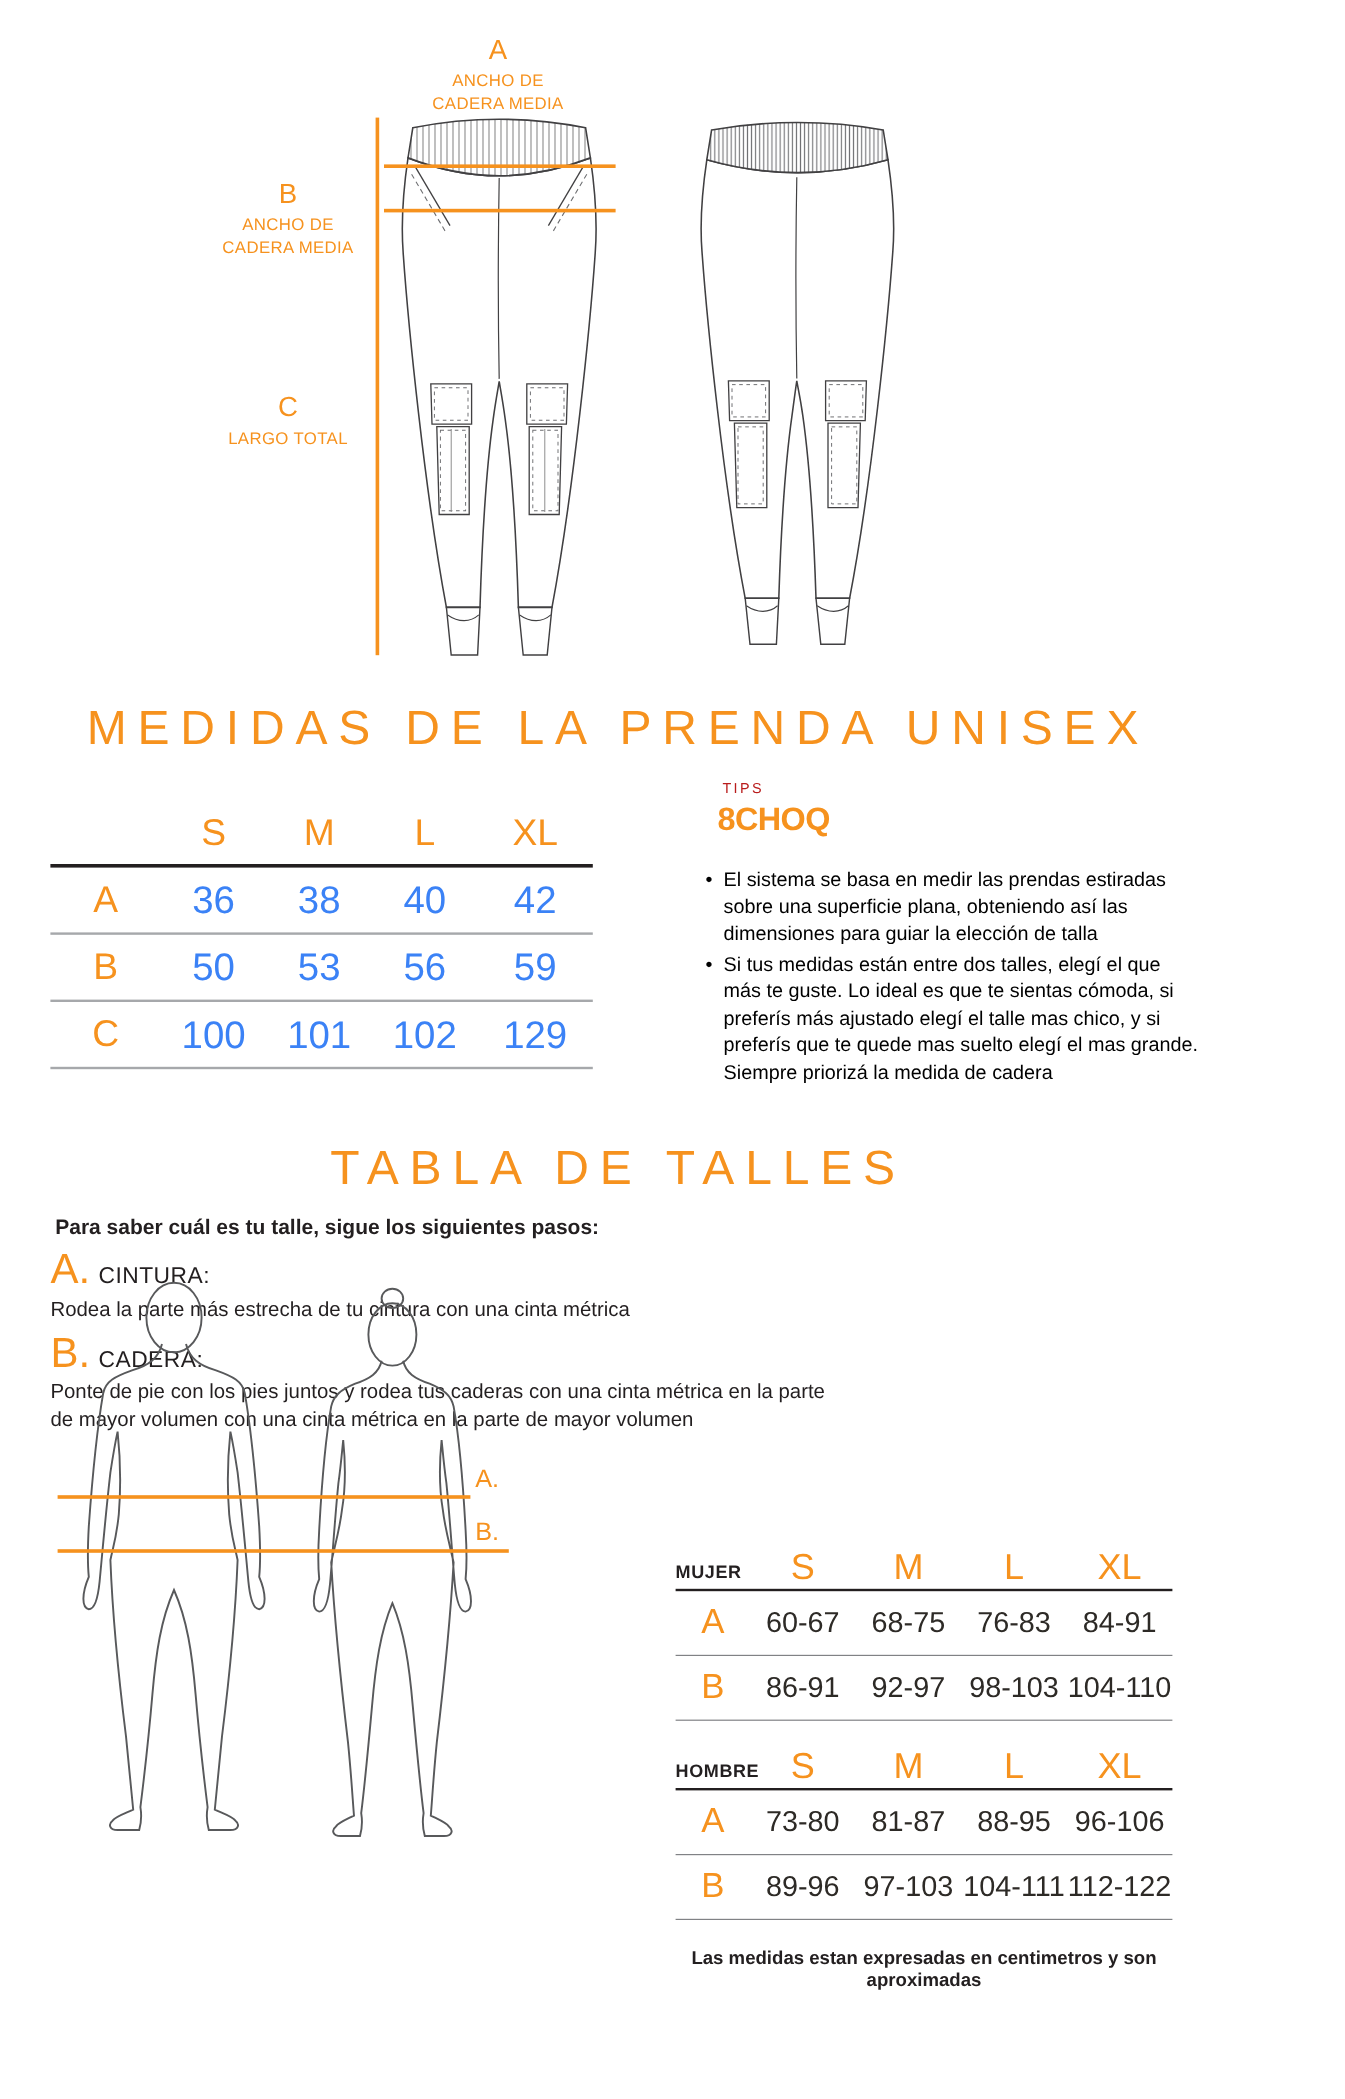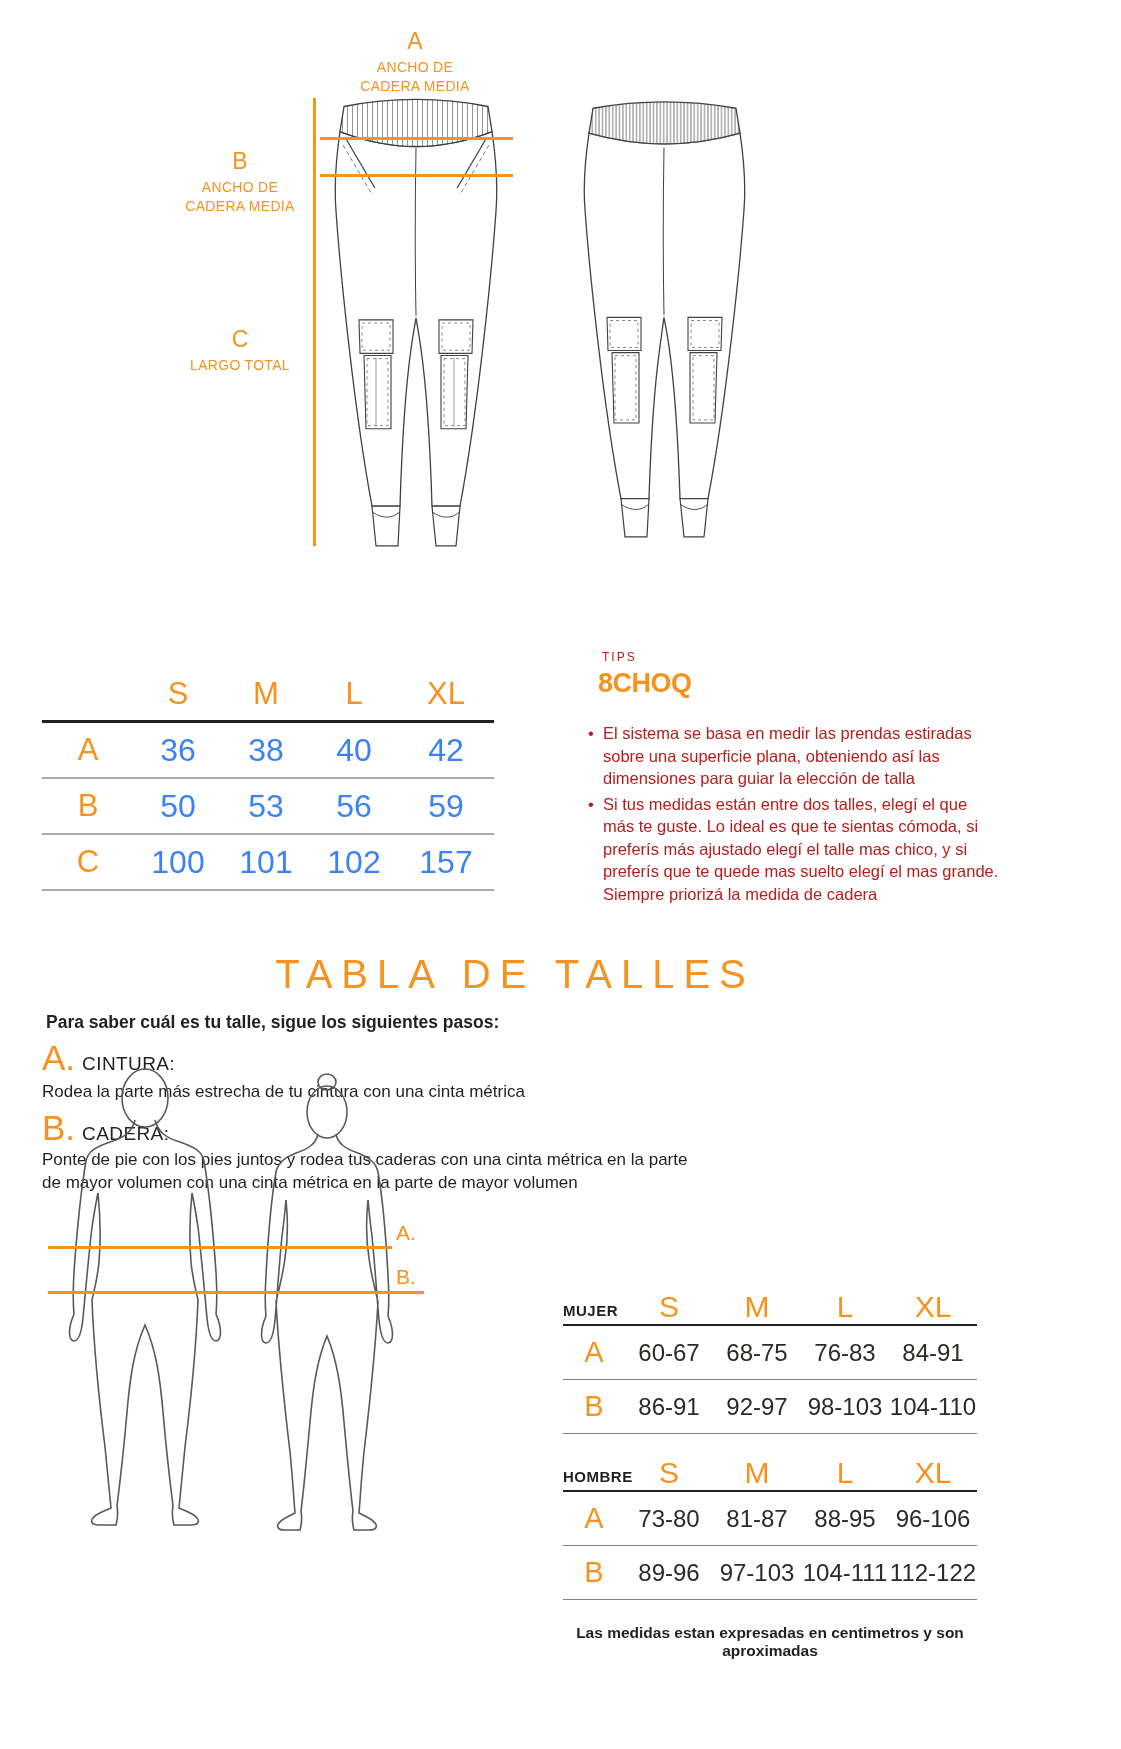--- a/index.html
+++ b/index.html
@@ -31,21 +31,21 @@
   .gt .rowlab{font-size:31px;color:#F6921E;text-align:center;}
   .gt .val{font-size:32px;color:#3b82f6;text-align:center;}
   .gt-bottom{border-bottom:2px solid #A6A8AB;}
 
   
   .tips-eyebrow{position:absolute;left:602px;top:650px;font-size:12px;
                 letter-spacing:2px;color:#b91c1c;}
   .tips-brand{position:absolute;left:598px;top:668px;font-size:27px;font-weight:800;
               color:#F6921E;letter-spacing:-.5px;}
   .tips-list{position:absolute;left:588px;top:722px;width:414px;
-             font-size:16.5px;line-height:22.5px;color:#b91c1c;
+             font-size:16.5px;line-height:22.5px;color:#000000;
              margin:0;padding:0;list-style:none;}
   .tips-list li{position:relative;padding-left:15px;margin-bottom:3px;}
   .tips-list li::before{content:"\2022";position:absolute;left:0;top:0;}
 
   
   .intro-line{position:absolute;left:46px;top:1012px;font-size:17.5px;font-weight:bold;text-align:right;}
   .step-head{position:absolute;left:42px;display:flex;align-items:baseline;gap:7px;}
   .step-letter{font-size:35px;color:#F6921E;}
   .step-name{font-size:19px;letter-spacing:.4px;color:#231F20;}
   .step-text{position:absolute;left:42px;width:648px;font-size:17px;line-height:23px;color:#231F20;}
@@ -160,20 +160,21 @@
     <path d="M103,385 L131,385 L127,422 L107,422 Z" fill="#ffffff" stroke="#414042" stroke-width="1.2"></path>
     <path d="M104,391 C113,397 123,397 130,391" fill="none" stroke="#414042" stroke-width="0.9"></path>
 
     <path d="M16,8 C62,0 113,0 159,8 L163,32 C112,46 63,46 12,32 Z" fill="url(#ehatch2)" stroke="#414042" stroke-width="1.3"></path>
   </svg>
 
   <div class="ovline" style="left:313px;top:98px;height:448px"></div>
   <div class="oline" style="left:320px;top:137px;width:193px"></div>
   <div class="oline" style="left:320px;top:174px;width:193px"></div>
 
+  <div class="big-title" style="left:10px;top:585px">MEDIDAS DE LA PRENDA UNISEX</div>
 
   <div class="gt gt-bottom">
     <div class="gt-hrow">
       <div></div>
       <div class="sz">S</div>
       <div class="sz">M</div>
       <div class="sz">L</div>
       <div class="sz">XL</div>
     </div>
     <div class="gt-drow first">
@@ -188,21 +189,21 @@
       <div class="val">50</div>
       <div class="val">53</div>
       <div class="val">56</div>
       <div class="val">59</div>
     </div>
     <div class="gt-drow rest">
       <div class="rowlab">C</div>
       <div class="val">100</div>
       <div class="val">101</div>
       <div class="val">102</div>
-      <div class="val">157</div>
+      <div class="val">129</div>
     </div>
   </div>
 
   <div class="tips-eyebrow">TIPS</div>
   <div class="tips-brand">8CHOQ</div>
   <ul class="tips-list">
     <li>El sistema se basa en medir las prendas estiradas sobre una superficie plana, obteniendo así las dimensiones para guiar la elección de talla</li>
     <li>Si tus medidas están entre dos talles, elegí el que más te guste. Lo ideal es que te sientas cómoda, si preferís más ajustado elegí el talle mas chico, y si preferís que te quede mas suelto elegí el mas grande. Siempre priorizá la medida de cadera</li>
   </ul>
 

